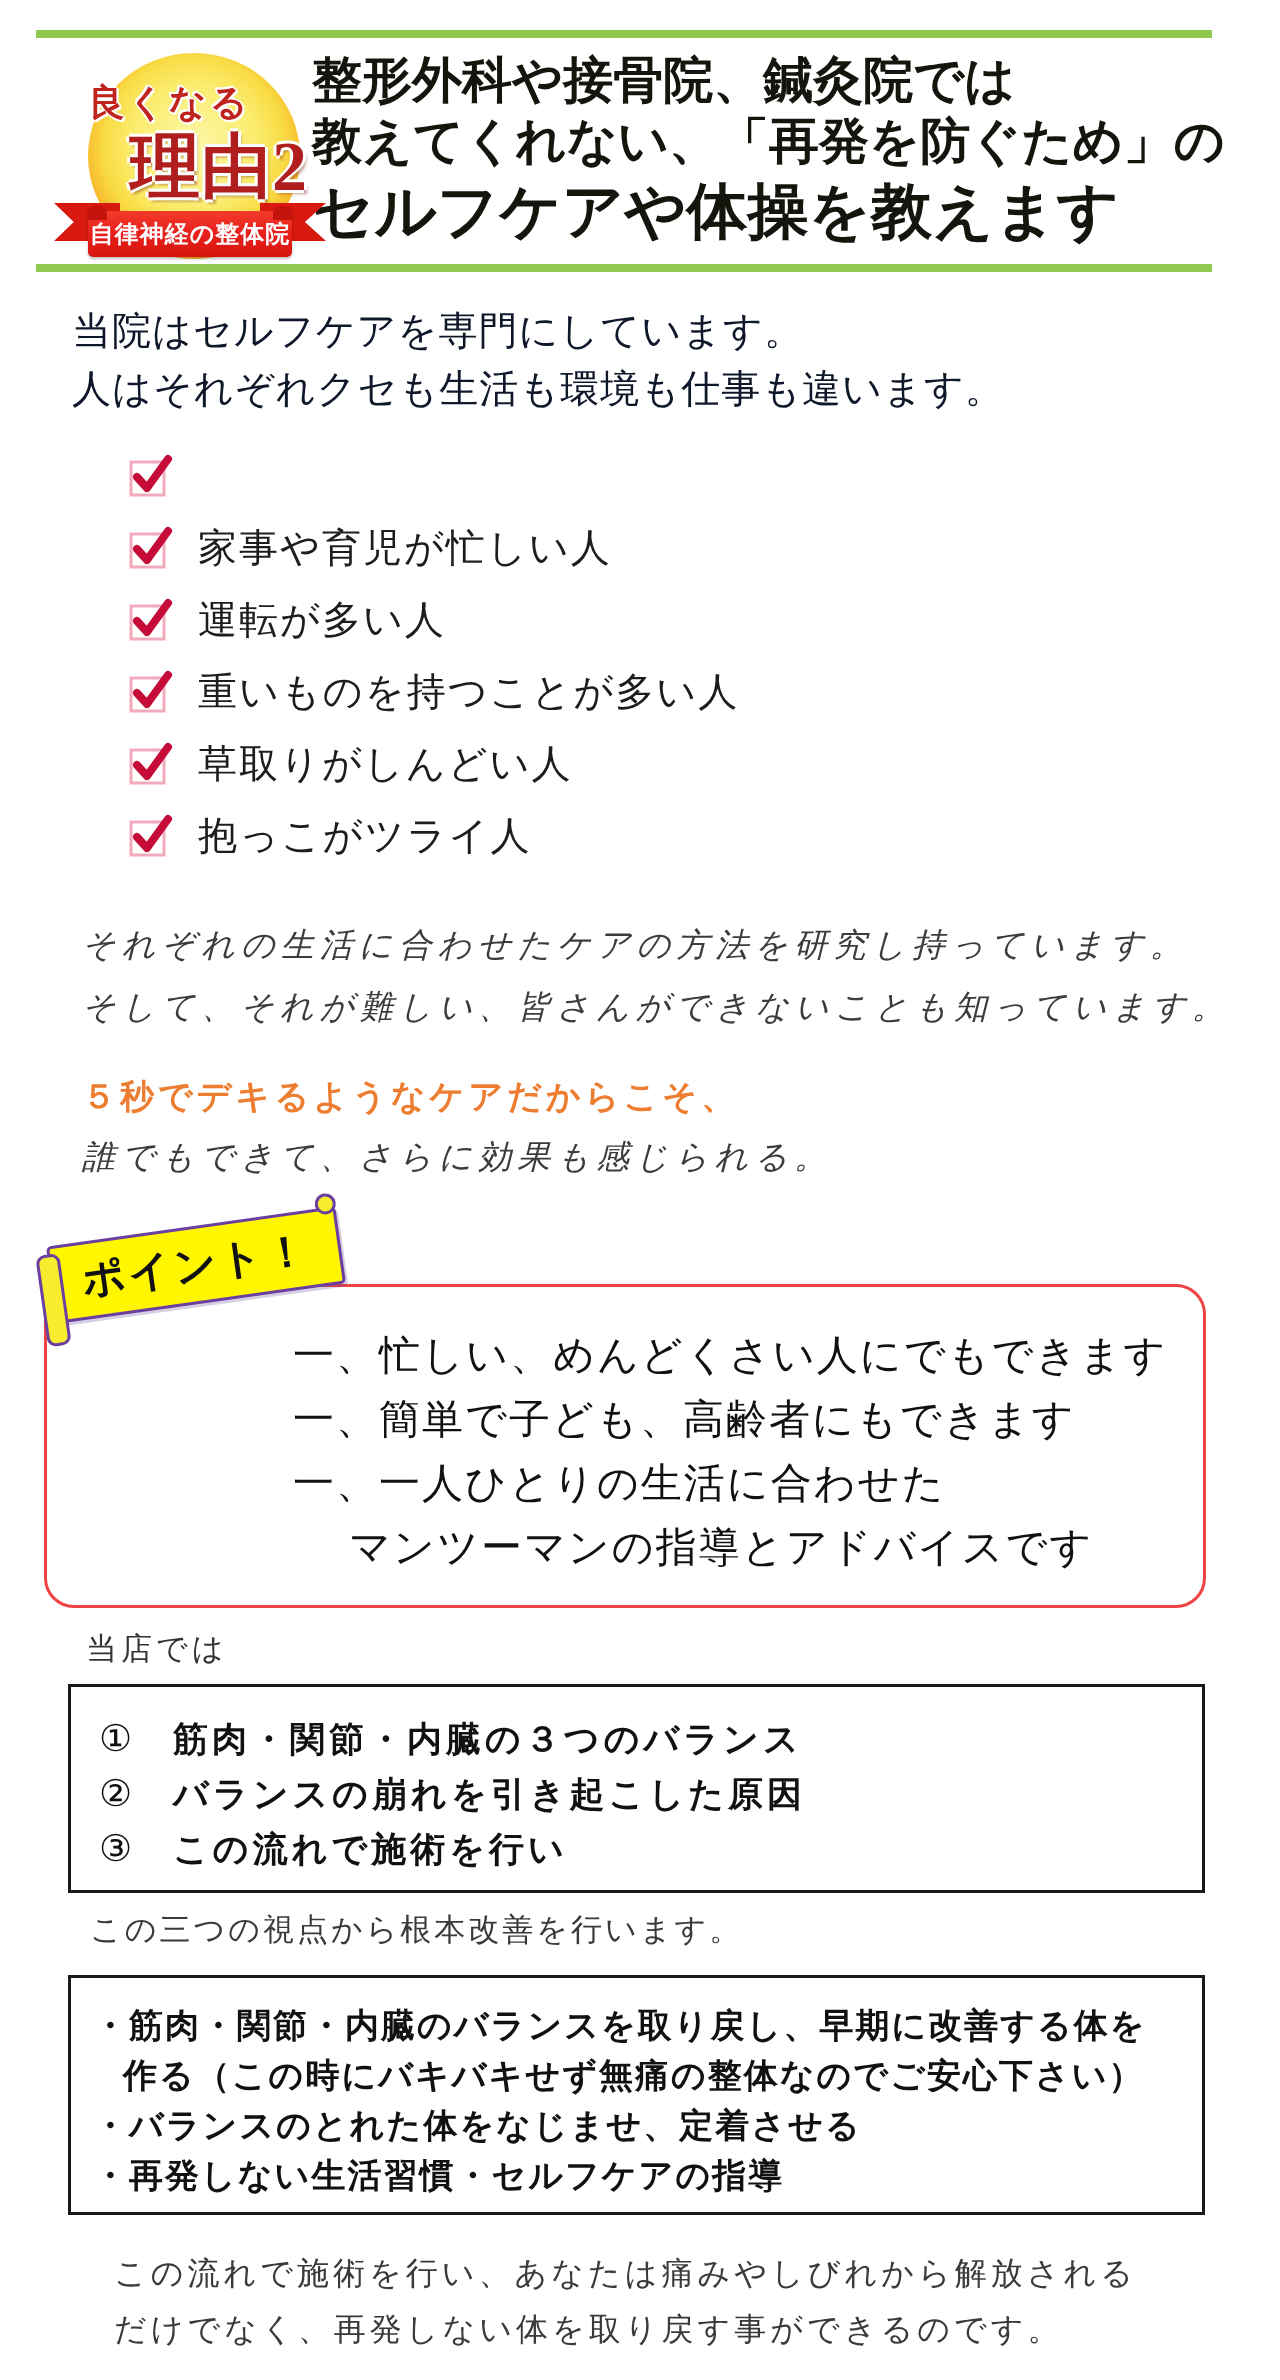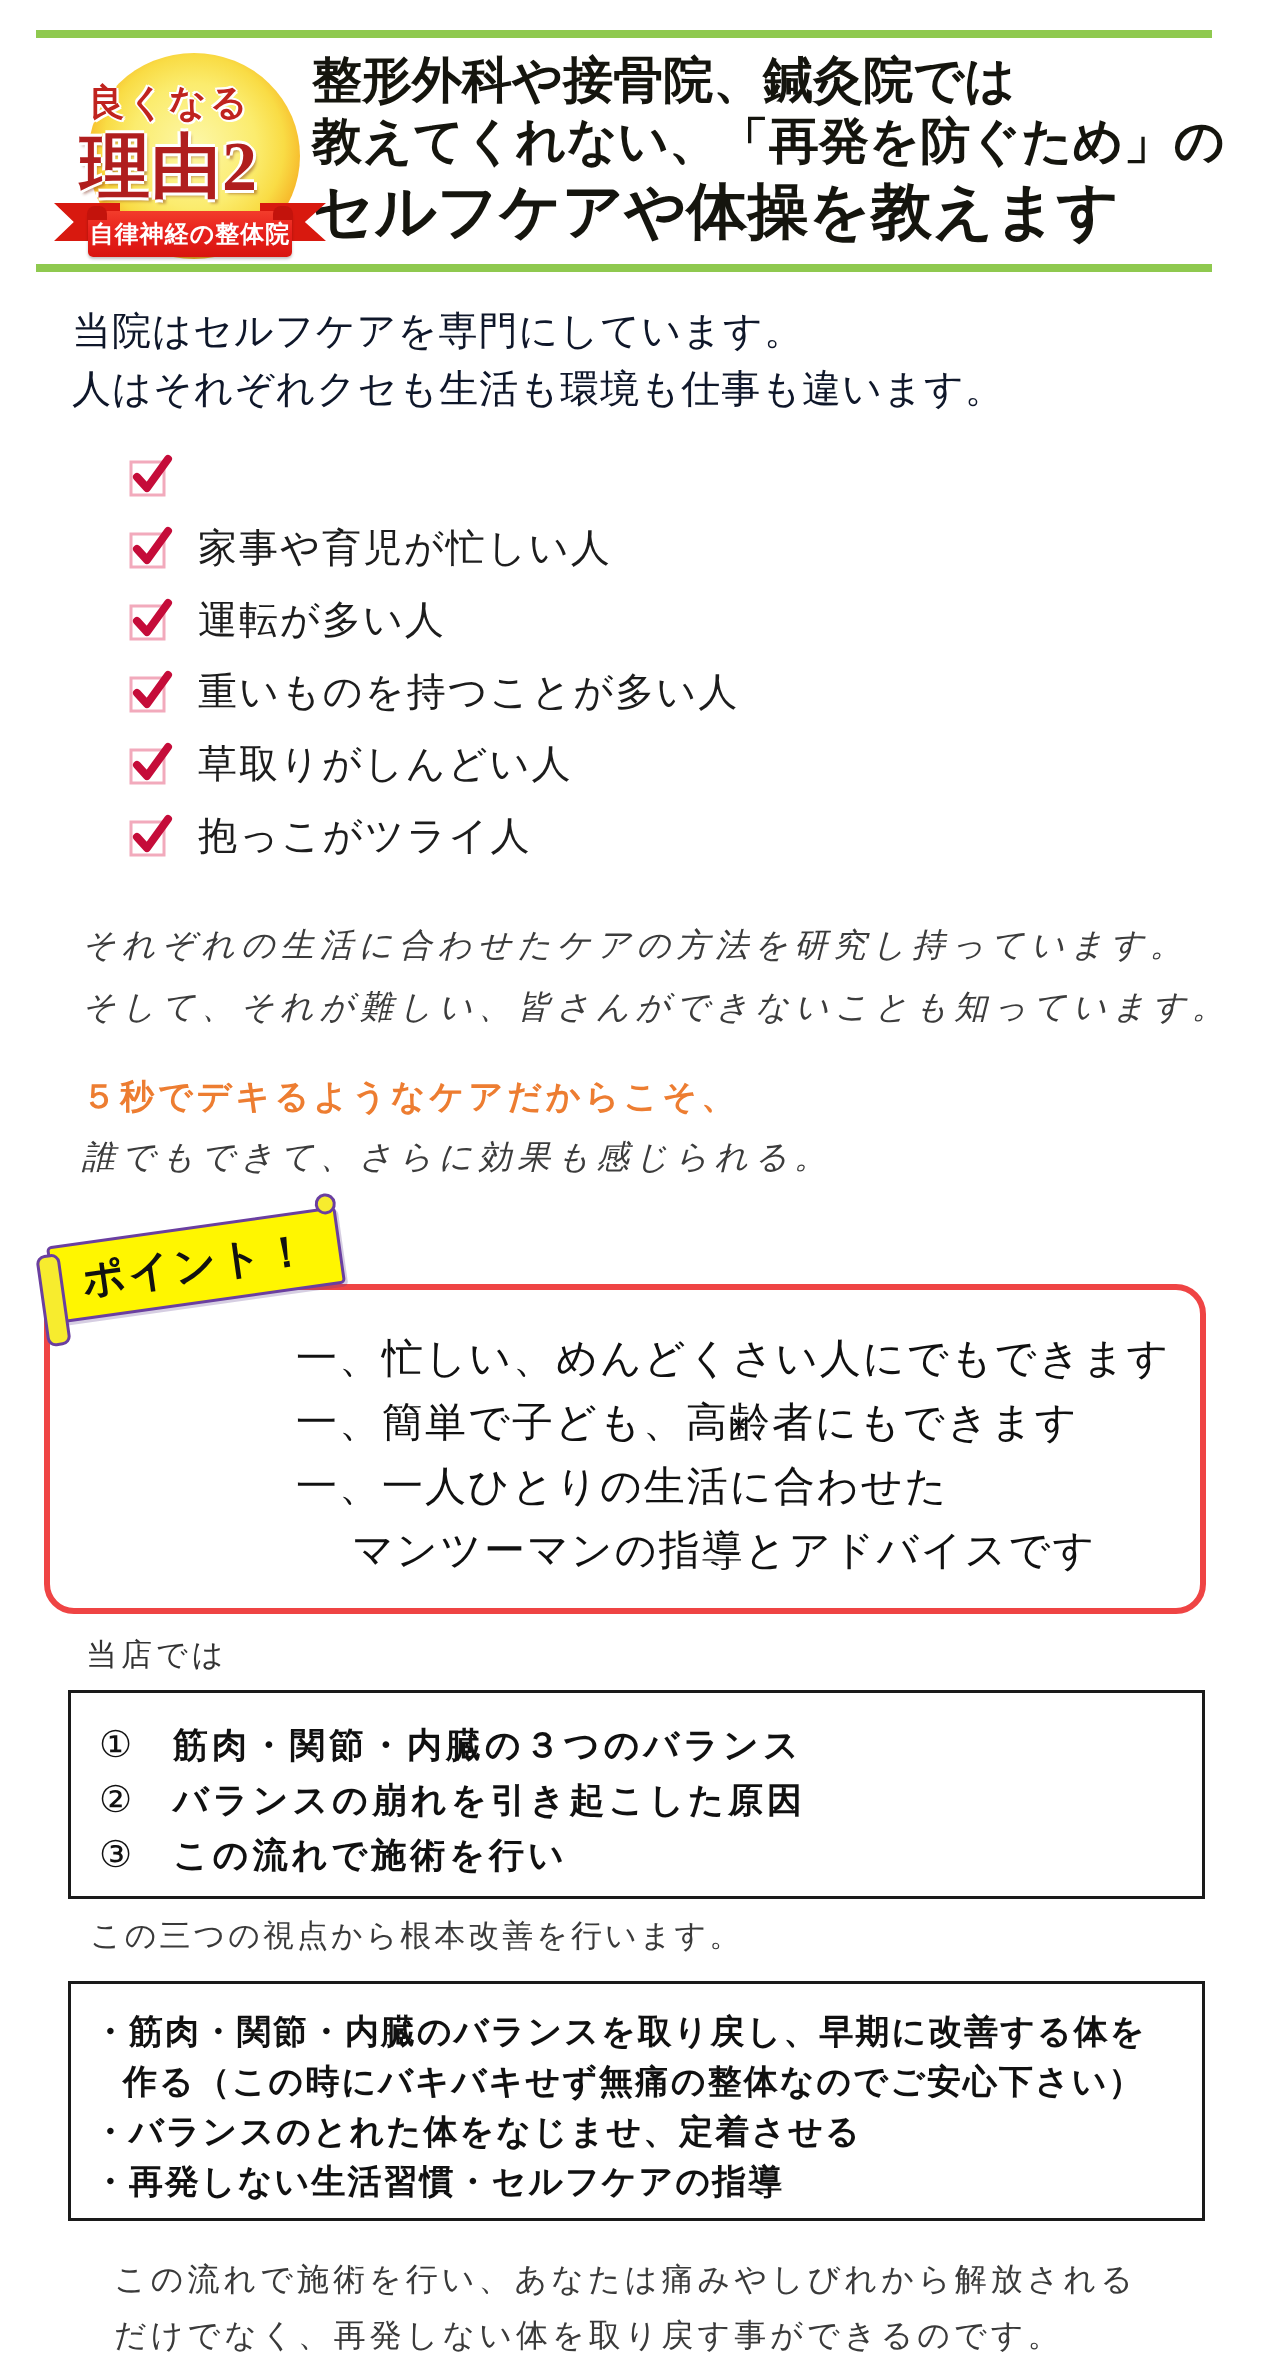--- a/index.html
+++ b/index.html
@@ -23,21 +23,21 @@
     border-radius: 50%;
     background: radial-gradient(circle at 50% 45%, #FDF7A8 0%, #FBEC6E 40%, #F9DC45 58%, #F6AB20 76%, #F5A01C 100%);
   }
   .badge-top {
     position: absolute; left: 28px; top: 40px; width: 212px; text-align: left;
     font-size: 37px; font-weight: bold; color: #C0231E; letter-spacing: 3px;
     text-shadow: -2px 0 #fff, 2px 0 #fff, 0 -2px #fff, 0 2px #fff, 2px 2px #fff, -2px -2px #fff;
     white-space: nowrap;
   }
   .badge-main {
-    position: absolute; left: 20px; top: 82px; width: 228px; text-align: left;
+    position: absolute; left: 20px; top: 82px; width: 228px; text-align: right;
     font-family: "Liberation Serif", serif;
     font-size: 70px; font-weight: bold; color: #B01E1E; letter-spacing: 1px;
     text-shadow: -3px 0 #fff, 3px 0 #fff, 0 -3px #fff, 0 3px #fff, 3px 4px 3px rgba(120,40,20,0.45);
     white-space: nowrap;
   }
   .ribbon { position: absolute; left: -6px; top: 165px; width: 272px; height: 54px; z-index: 2; }
   .ribbon-tail { position: absolute; top: 0; width: 66px; height: 38px; background: #D8190F; }
   .ribbon-tail.left  { left: 0;  clip-path: polygon(0 0, 100% 0, 100% 100%, 0 100%, 30% 50%); }
   .ribbon-tail.right { right: 0; clip-path: polygon(0 0, 100% 0, 70% 50%, 0 100%, 0 100%); clip-path: polygon(0 0, 100% 0, 68% 50%, 100% 100%, 0 100%); }
   .ribbon-band {
@@ -70,21 +70,21 @@
   .check-label { font-size: 39px; color: #1d1d1d; letter-spacing: 2px; white-space: nowrap; }
 
   
   .care { margin-top: 42px; padding-left: 46px; color: #3c3c3c; }
   .care-line { font-size: 33px; line-height: 62px; letter-spacing: 6px; white-space: nowrap; font-style: italic; }
   .care-highlight { margin-top: 28px; font-size: 34px; font-weight: bold; color: #ED7D31; letter-spacing: 4px; line-height: 60px; white-space: nowrap; }
 
   
   .point-section { position: relative; margin-top: 96px; margin-left: 8px; width: 1162px; }
   .point-box {
-    border: 6px solid #ef4444; border-radius: 30px;
+    border: 3px solid #ef4444; border-radius: 30px;
     padding: 36px 16px 26px 246px;
   }
   .point-line { font-size: 41px; color: #111; letter-spacing: 2px; line-height: 64px; white-space: nowrap; }
   .point-line.indent { padding-left: 56px; }
   .point-banner {
     position: absolute; top: -58px; left: 6px; width: 292px; height: 78px;
     background: #FFF600; border: 3px solid #6A3FA0; border-radius: 5px;
     transform: rotate(-8deg);
     display: flex; align-items: center; justify-content: center;
     font-size: 42px; font-weight: bold; color: #111; letter-spacing: 3px;

